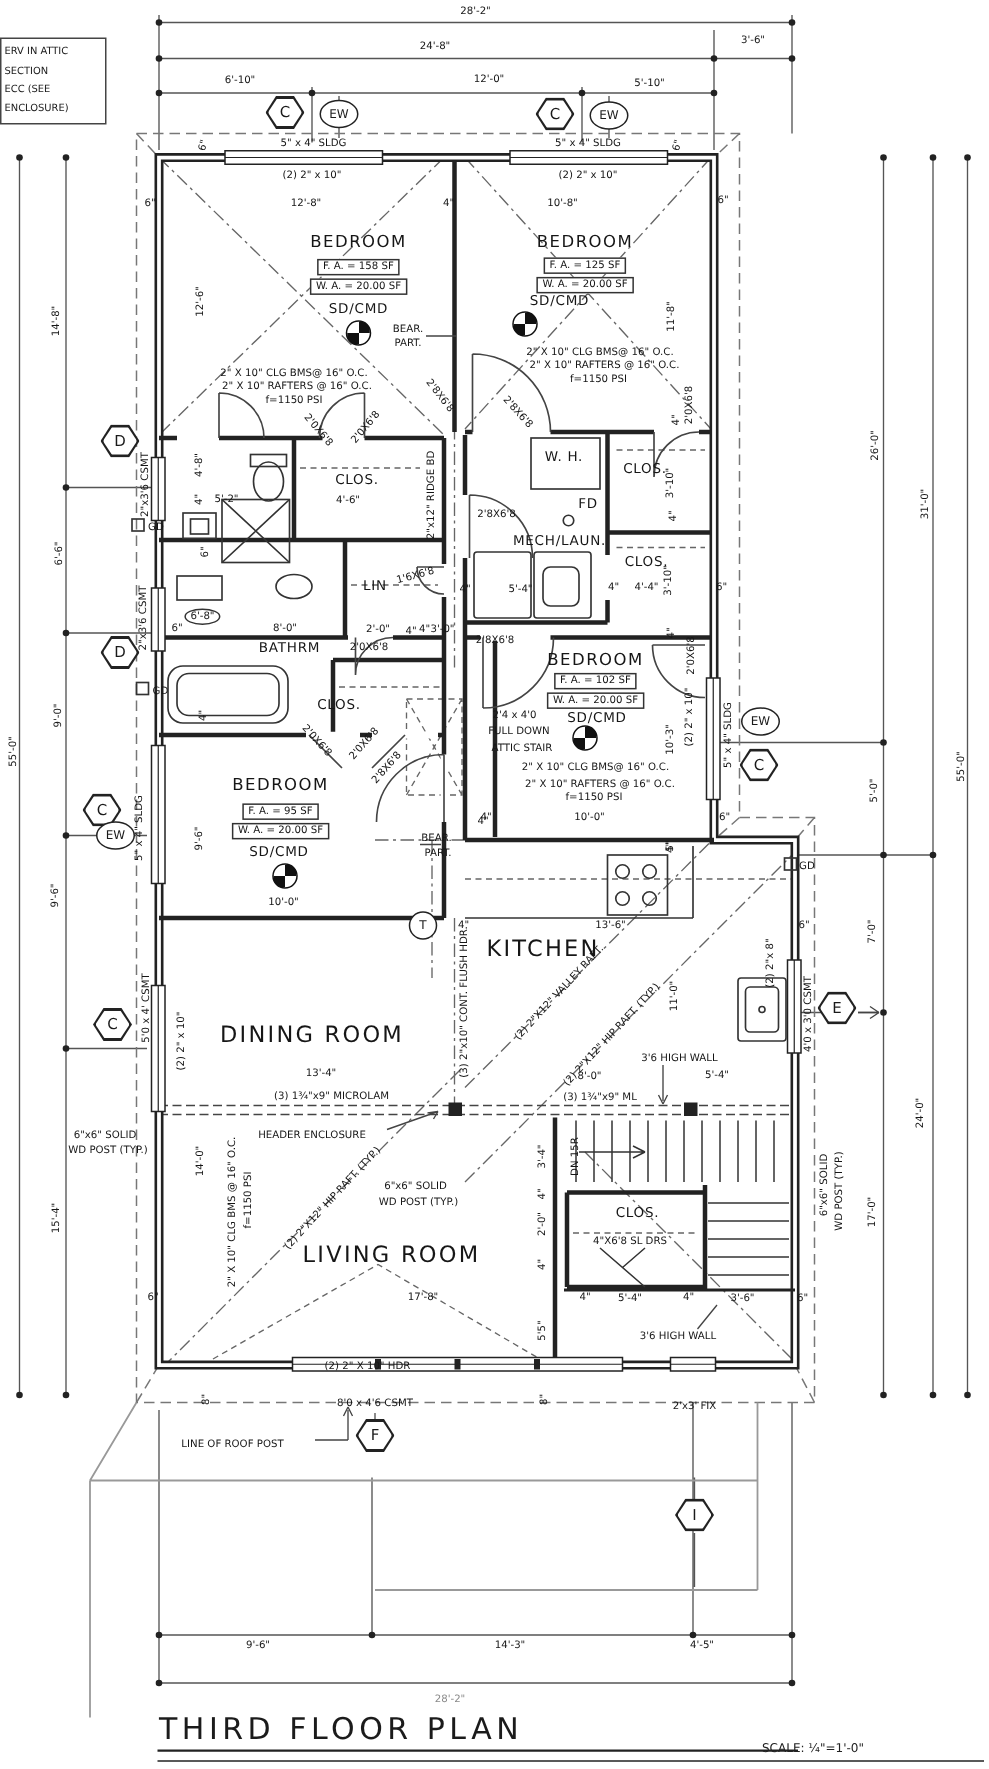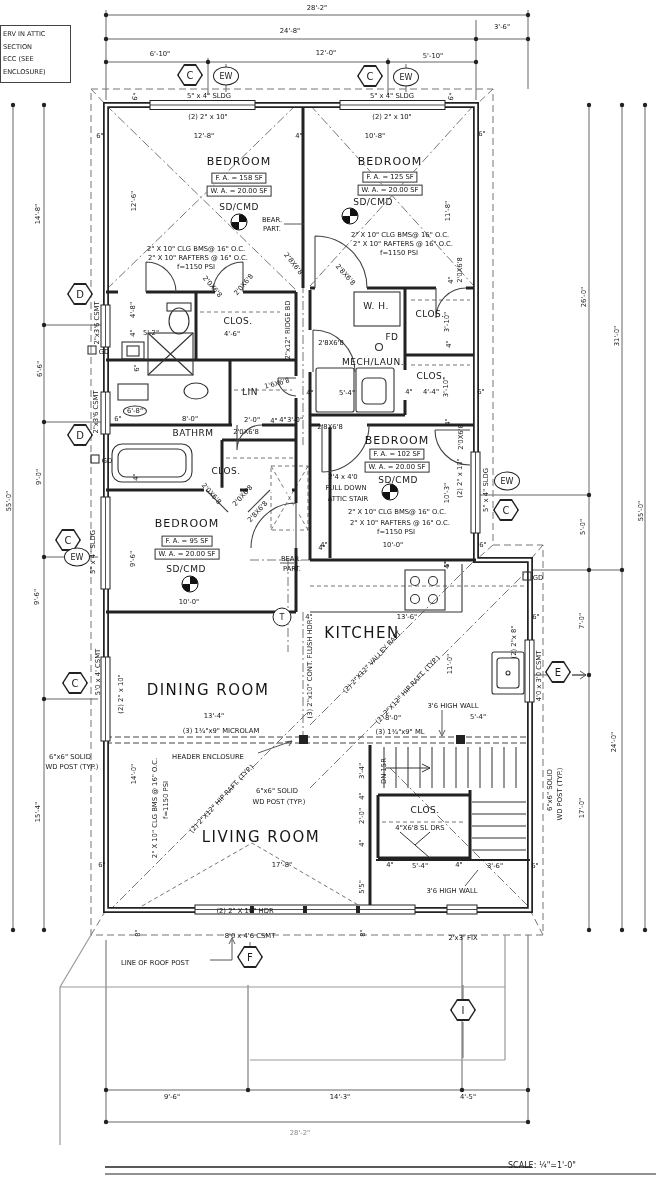--- a/index.html
+++ b/index.html
@@ -451,14 +451,15 @@
         <span class="mltr">I</span>
       </div>
     </div>
   <div id="symbols">
       <div class="sdcmd" style="left: 239px; top: 222px;"></div>
       <div class="sdcmd" style="left: 350px; top: 216px;"></div>
       <div class="sdcmd" style="left: 390px; top: 492px;"></div>
       <div class="sdcmd" style="left: 190px; top: 584px;"></div>
     </div>
 
+  <div id="plan-title">THIRD FLOOR PLAN</div>
   <div id="scale-note">SCALE: ¼"=1'-0"</div>
 </div>
 
 </body></html>

